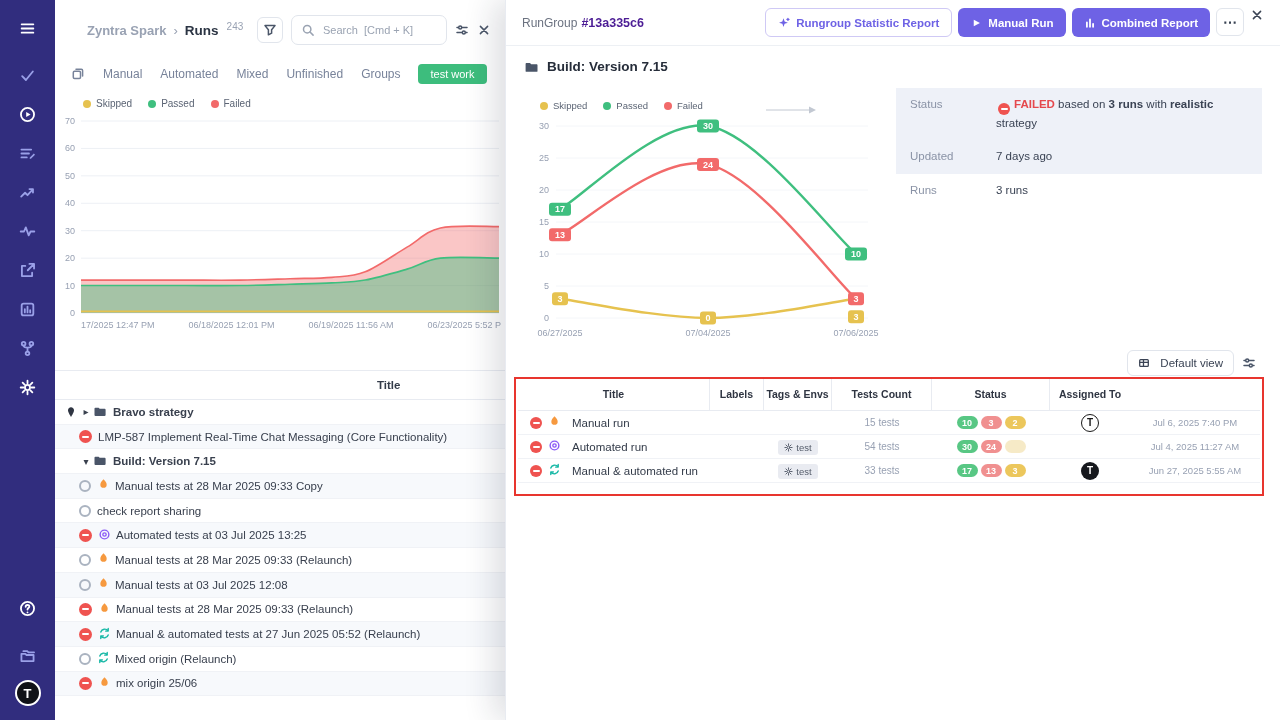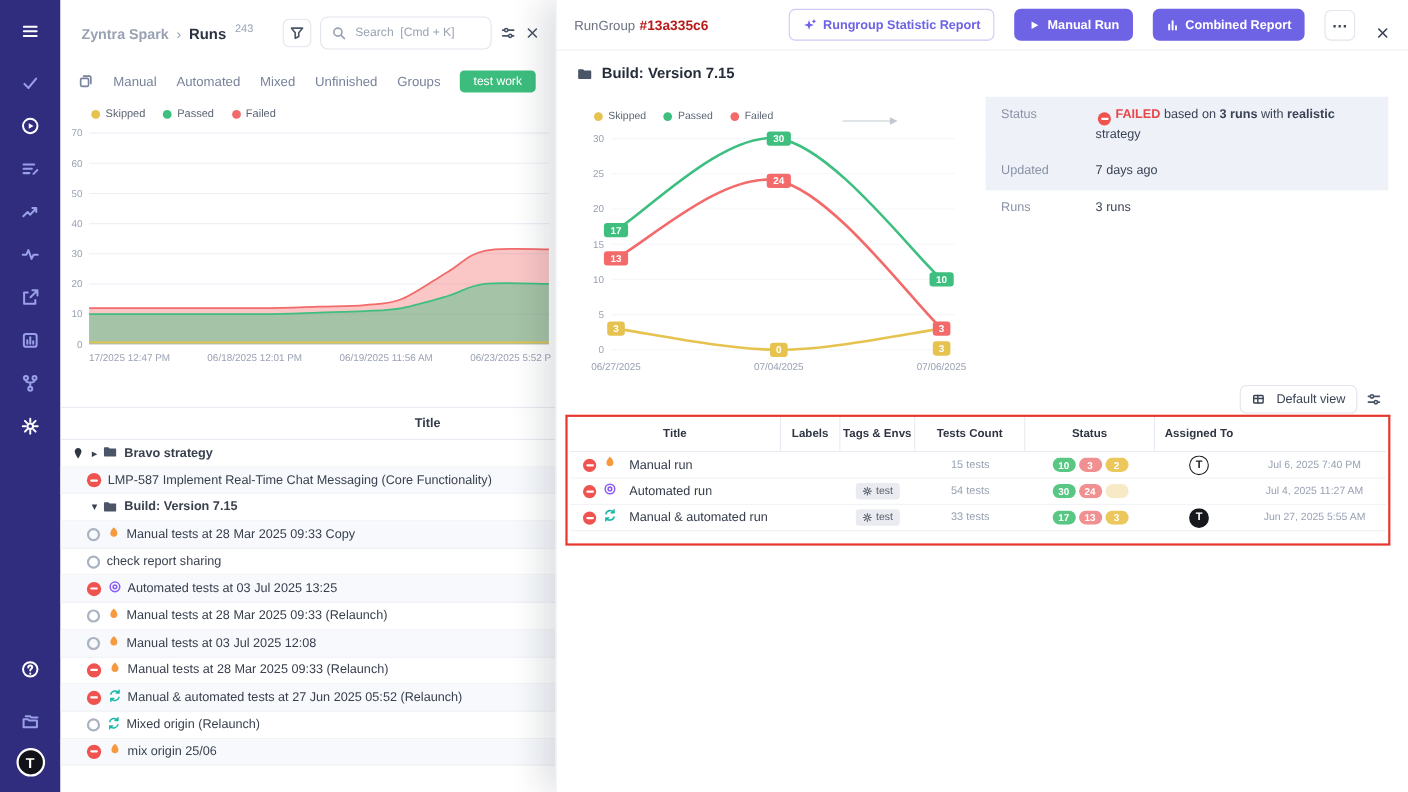--- a/index.html
+++ b/index.html
@@ -17,21 +17,21 @@
   .sb-icon:first-child{margin-bottom:8px;color:#fff}
   .sb-icon.sb-active{color:#ffffff}
   .sb-icon .ic{width:17px;height:17px}
   .sb-bottom{margin-top:auto;display:flex;flex-direction:column;align-items:center;gap:11px;padding-bottom:14px}
   .sb-bicons{display:flex;flex-direction:column;align-items:center;gap:11px}
   .sb-avatar{width:26px;height:26px;border-radius:50%;background:#101217;color:#fff;border:2px solid #fff;
     display:flex;align-items:center;justify-content:center;font-weight:700;font-size:13px;cursor:pointer}
 
   
   .left-panel{position:absolute;left:55px;top:0;width:450px;height:720px;background:#fff;overflow:hidden}
-  .lp-header{display:flex;align-items:center;gap:7px;padding:15px 14px 6px 19px}
+  .lp-header{display:flex;align-items:center;gap:7px;padding:15px 14px 6px 32px}
   .crumb-app{color:#99a2b3;font-weight:700;font-size:13px;cursor:pointer}
   .crumb-sep{color:#99a2b3;font-size:13px}
   .crumb-page{color:#2b3443;font-weight:700;font-size:13.5px}
   .crumb-count{color:#99a2b3;font-size:10px;margin:0 0 7px 1px}
   .right-group{margin-left:auto;display:flex;align-items:center;gap:8px}
   .icon-btn{width:26px;height:26px;border:1px solid #e1e5ec;border-radius:6px;background:#fff;color:#4a5568;
     display:flex;align-items:center;justify-content:center;cursor:pointer;padding:0}
   .flat-btn{border:none;background:transparent;color:#4a5568;display:flex;align-items:center;justify-content:center;cursor:pointer;padding:0}
   .search{display:flex;align-items:center;gap:6px;width:156px;height:30px;border:1px solid #e1e5ec;border-radius:7px;padding:0 9px;color:#9aa3b2}
   .search input{border:none;outline:none;width:100%;font-size:11px;color:#4a5568;background:transparent;font-family:inherit}
@@ -75,22 +75,22 @@
   .sbar{width:7px;height:2px;background:#fff;border-radius:1px}
   .sdot svg{width:11px;height:11px}
   .ivalue .sdot{width:12px;height:12px;margin:0 4px 0 2px}
 
   
   .drawer{position:absolute;left:505px;top:0;width:775px;height:720px;background:#fff;
     border-left:1px solid #e8ebf1;box-shadow:-12px 0 28px rgba(30,35,60,.14)}
   .dr-header{position:absolute;top:0;left:0;right:0;height:46px;border-bottom:1px solid #edf0f4;
     display:flex;align-items:center;gap:10px;padding:0 16px}
   .dr-title{font-size:12px;color:#6b7280}
-  .dr-title b{color:#b91c1c;font-size:12.5px;margin-left:4px}
-  .dr-actions{margin-left:auto;display:flex;align-items:flex-end;gap:18px}
+  .dr-title b{color:#4c1d95;font-size:12.5px;margin-left:4px}
+  .dr-actions{margin-left:auto;display:flex;align-items:flex-start;gap:6px}
   .btn{height:29px;border-radius:6px;font-size:11.5px;font-weight:600;display:inline-flex;align-items:center;gap:6px;
     padding:0 12px;cursor:pointer;font-family:inherit}
   .btn-outline{background:#fff;border:1px solid #cfc9f5;color:#6e62e5}
   .btn-primary{background:#6e62e5;border:none;color:#fff}
   .btn .ic{width:12px;height:12px}
   .btn-square{width:28px;height:28px;border:1px solid #e1e5ec;border-radius:6px;background:#fff;color:#374151;
     display:flex;align-items:center;justify-content:center;font-size:14px;font-weight:700;cursor:pointer;padding:0}
   .dr-close{border:none;background:transparent;color:#3a4354;cursor:pointer;display:flex;padding:0}
   .dr-section{position:absolute;top:59px;left:18px;display:flex;align-items:center;gap:8px;
     font-size:13.5px;font-weight:700;color:#262d3a}

